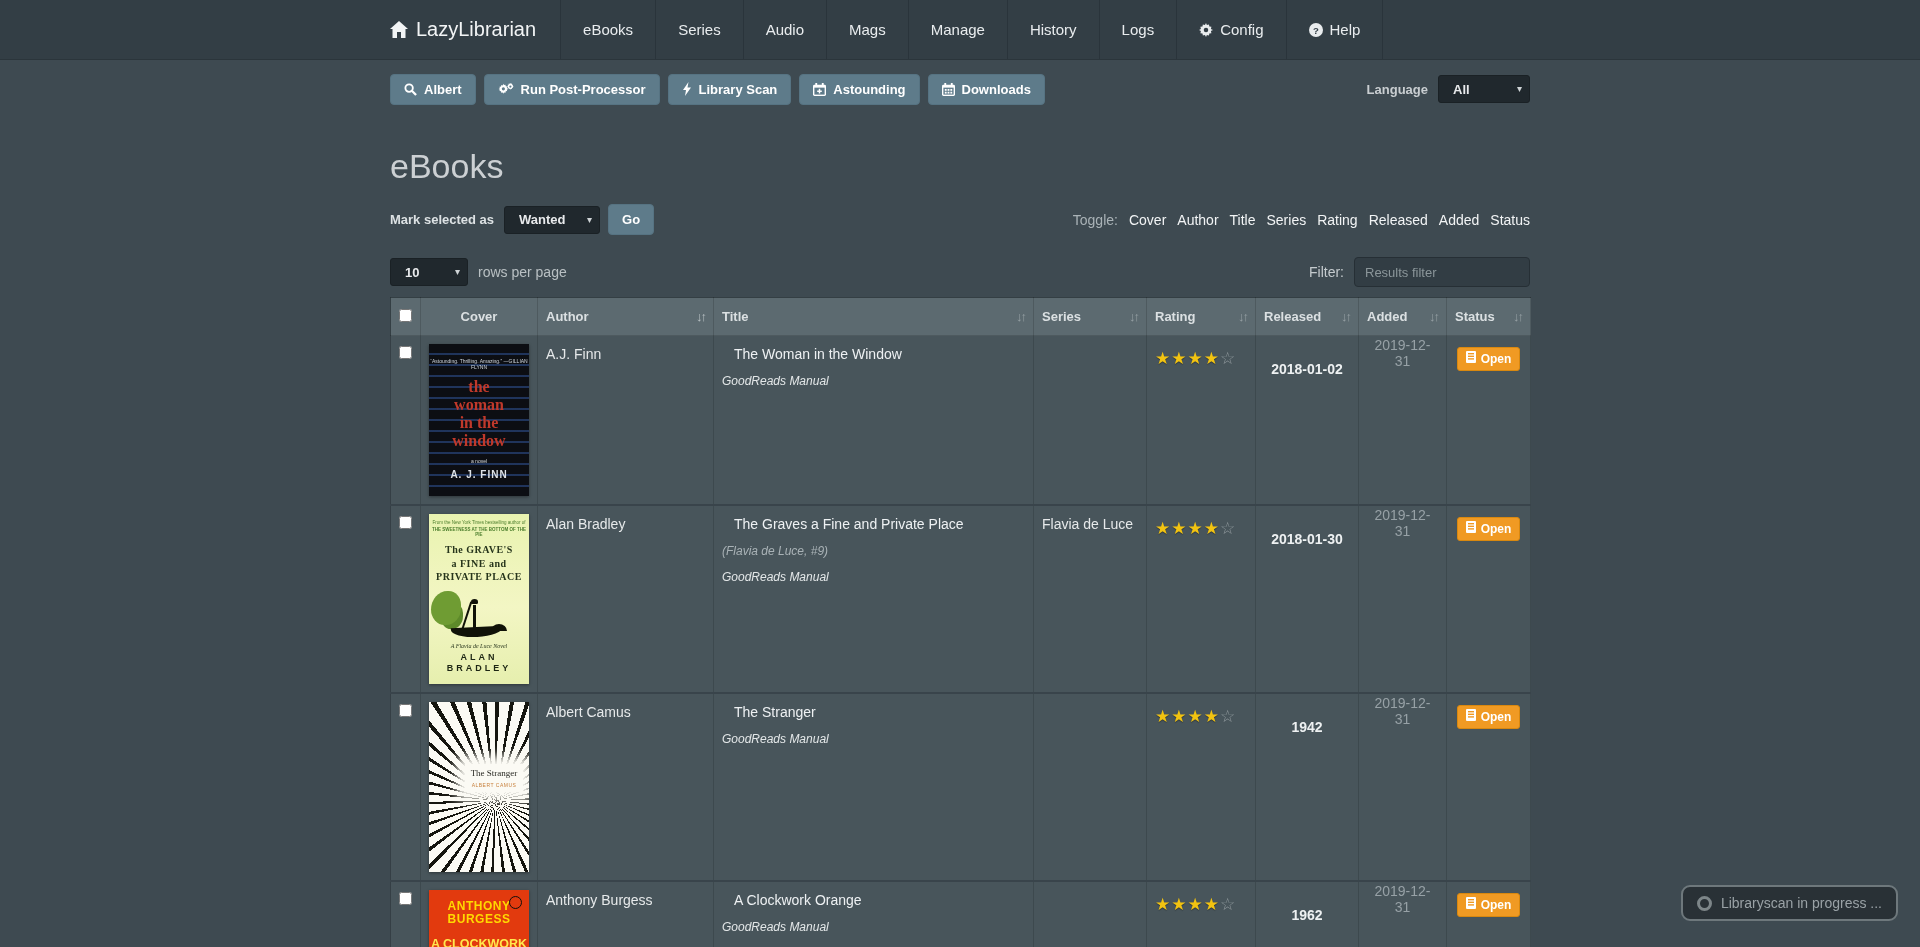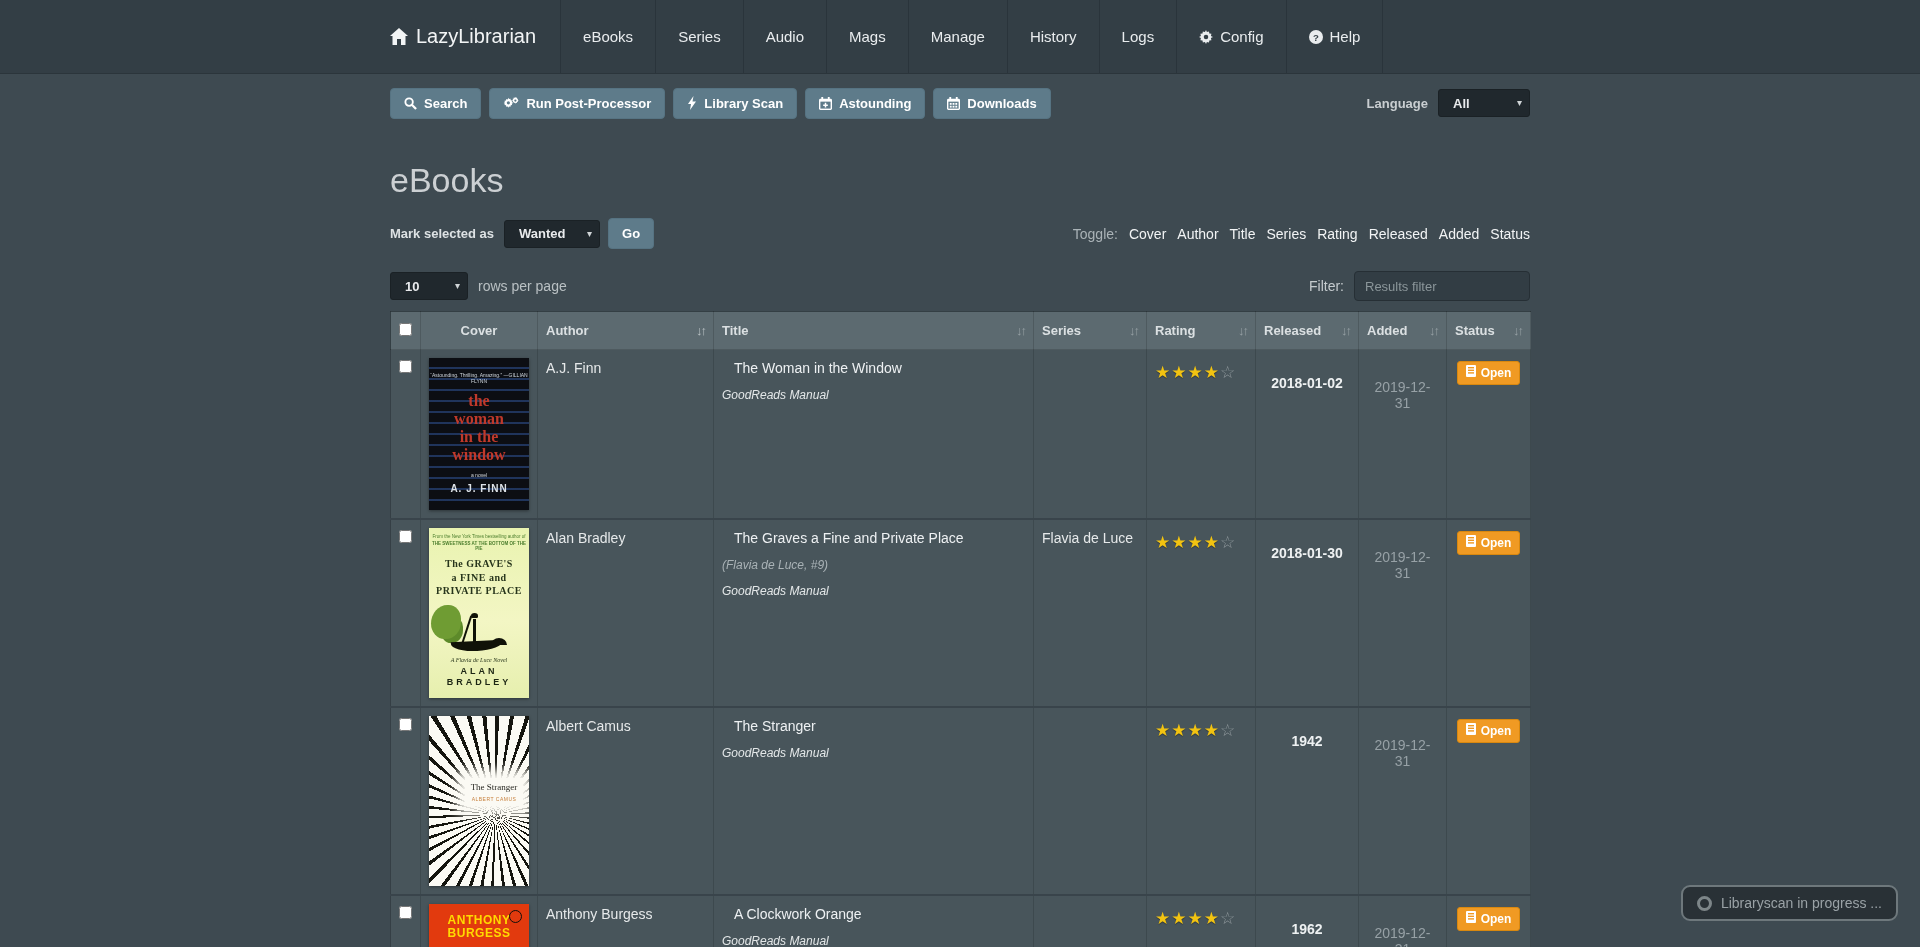--- a/index.html
+++ b/index.html
@@ -5,21 +5,21 @@
   * { margin:0; padding:0; box-sizing:border-box; }
   html,body { width:1920px; height:947px; overflow:hidden; }
   body {
     background:#3e4a51;
     font-family:"Liberation Sans", sans-serif;
     color:#e8ebec;
   }
   .container { width:1140px; margin:0 auto; }
 
   
-  .navbar { background:#333e45; height:74px; border-bottom:1px solid #2b353b; }
+  .navbar { background:#333e45; height:60px; border-bottom:1px solid #2b353b; }
   .navbar .container { display:flex; align-items:stretch; height:100%; }
   .brand { display:flex; align-items:center; gap:8px; padding-right:24px; font-size:20px; color:#f2f4f5; }
   .brand svg { display:block; }
   .nav-items { display:flex; align-items:stretch; }
   .nav-item {
     display:flex; align-items:center; gap:7px;
     padding:0 22px; font-size:15px; color:#e9ecee;
     border-left:1px solid #2a343b; cursor:pointer;
   }
   .nav-item:last-child { border-right:1px solid #2a343b; }
@@ -94,21 +94,21 @@
   input[type=checkbox]{ width:13px; height:13px; cursor:pointer; }
   td.cell-cover { text-align:center; padding:8px 8px; }
   .title-link { color:#eef1f3; cursor:pointer; padding-left:12px; display:inline-block; }
   .series-note { font-style:italic; color:#a9b2b6; font-size:12px; margin-top:12px; }
   .source-note { font-style:italic; color:#e3e7e8; font-size:12px; margin-top:12px; }
   td.cell-rating { white-space:nowrap; padding-top:12px; }
   .star { font-size:17px; letter-spacing:1px; }
   .star.full { color:#f2c311; text-shadow:0 1px 1px rgba(0,0,0,.35); }
   .star.empty { color:#8e979b; }
   td.cell-released { text-align:center; font-weight:bold; color:#eef1f2; padding-top:25px; }
-  td.cell-added { text-align:center; color:#97a1a6; padding-top:29px; }
+  td.cell-added { text-align:center; color:#97a1a6; padding-top:1px; }
   td.cell-status { text-align:center; padding-top:11px; }
   .open-btn {
     display:inline-flex; align-items:center; gap:5px;
     background:#f09a23; border:1px solid #d9880f; color:#ffffff;
     font-size:12px; font-weight:bold; padding:3px 8px 4px; border-radius:3px; cursor:pointer;
   }
 
   
   .cover { width:100px; margin:0 auto; position:relative; overflow:hidden; box-shadow:0 1px 3px rgba(0,0,0,.4); }
 
@@ -237,21 +237,21 @@
 <div class="container">
 
   <div class="toolbar-row">
     <button class="btn">
       <span>
         <svg width="13" height="13" viewBox="0 0 14 14">
             <circle cx="5.5" cy="5.5" r="4" fill="none" stroke="#fff" stroke-width="2"></circle>
             <line x1="8.7" y1="8.7" x2="13" y2="13" stroke="#fff" stroke-width="2.4"></line>
           </svg>
       </span>
-      <span>Search</span>
+      <span>Albert</span>
     </button>
     <button class="btn">
       <span>
         <svg width="16" height="14" viewBox="0 0 18 16">
             <path fill="#fff" d="M6 2l.7 1.5 1.7-.4.3 1.7 1.6.3-.4 1.6L11.4 8l-1.5.8.4 1.6-1.6.3-.3 1.7-1.7-.4L6 13.5l-.8-1.5-1.6.4-.3-1.7-1.7-.3.4-1.6L.6 8l1.4-.9-.4-1.6 1.7-.3.3-1.7 1.6.4z"></path>
             <circle cx="6" cy="7.8" r="1.8" fill="#5e7b8a"></circle>
             <path fill="#fff" d="M14 1l.5 1 1.2-.2.2 1.2 1.1.2-.3 1.1 1 .7-1 .6.3 1.1-1.1.2-.2 1.2-1.2-.3-.5 1-.6-1-1.2.3-.2-1.2-1.1-.2.3-1.1-1-.6 1-.7-.3-1.1 1.1-.2.2-1.2 1.2.2z"></path>
             <circle cx="14" cy="5.2" r="1.3" fill="#5e7b8a"></circle>
           </svg>
       </span>

